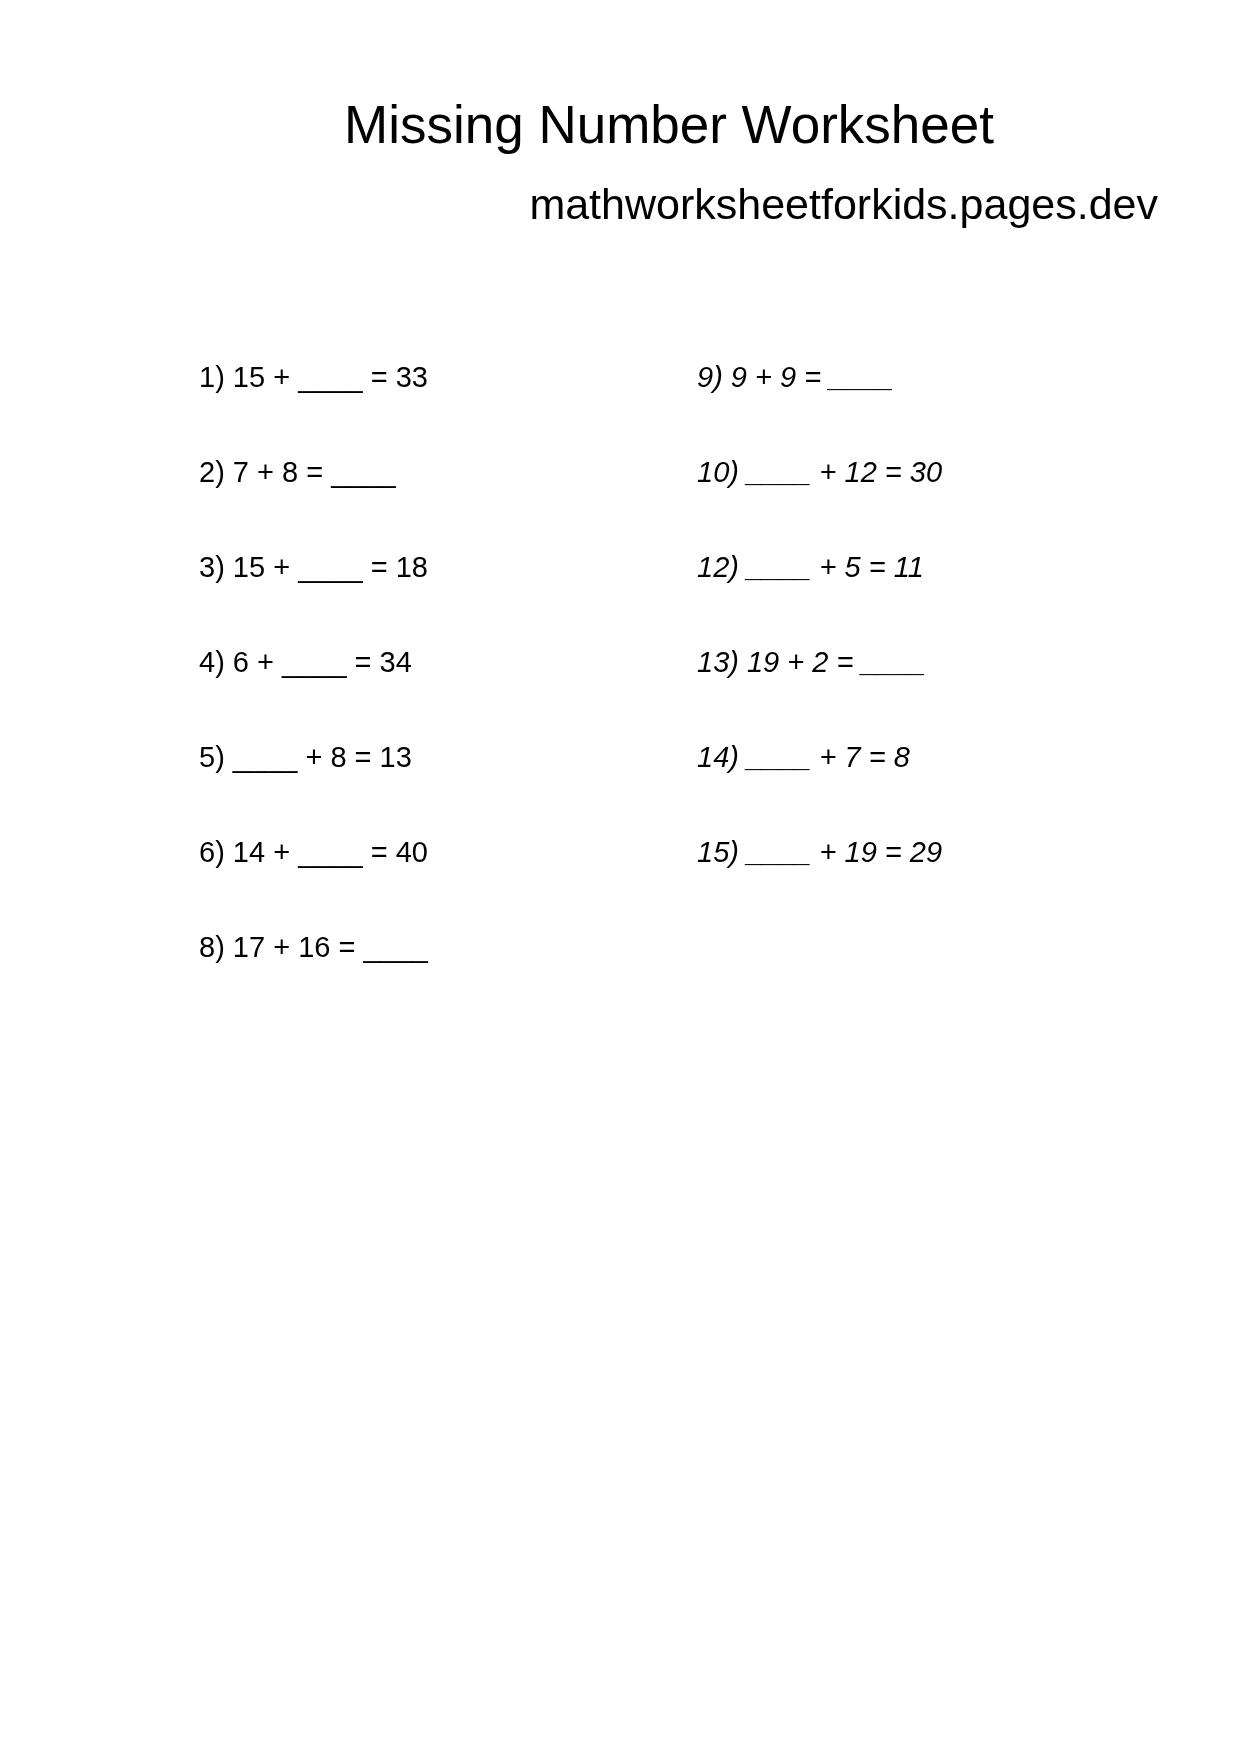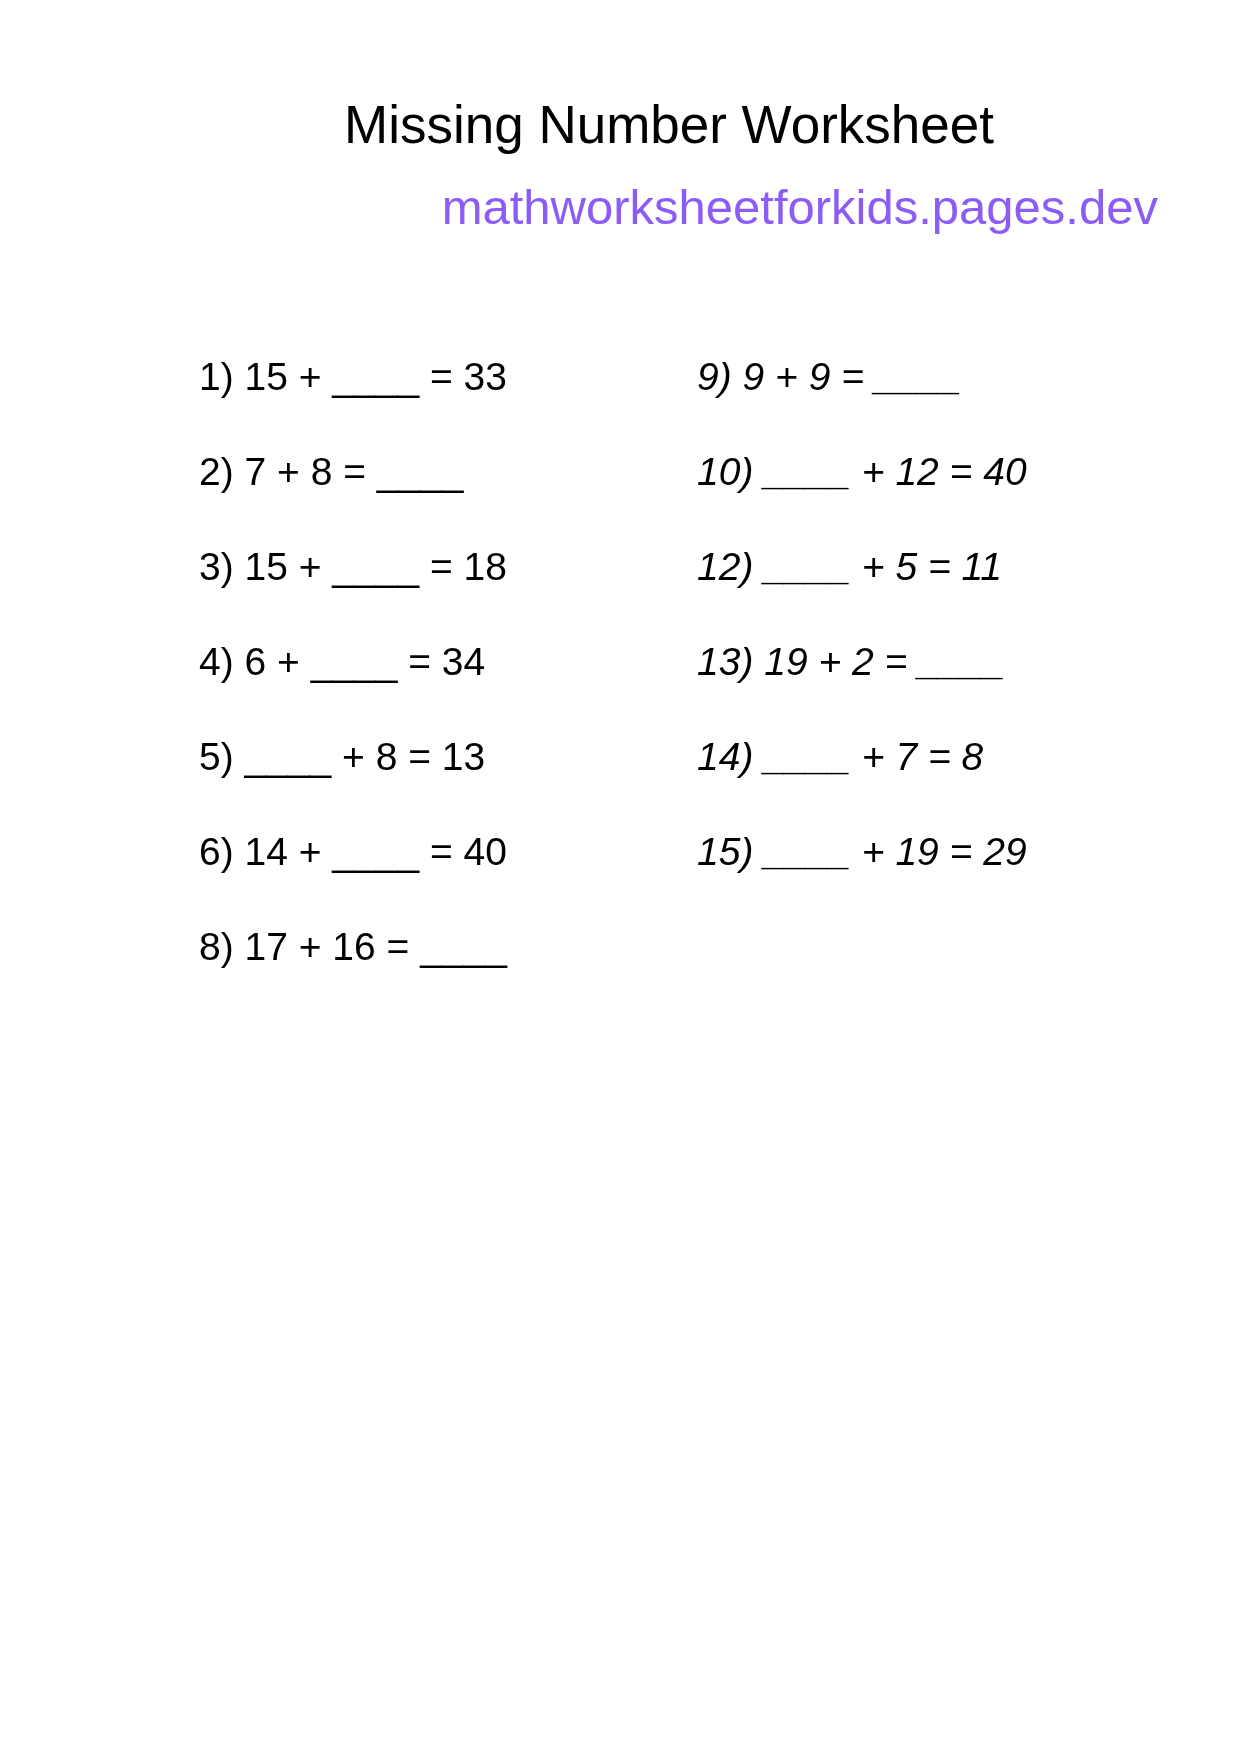--- a/index.html
+++ b/index.html
@@ -22,34 +22,34 @@
       top: 98px;
       text-align: center;
       font-size: 53px;
       line-height: 1;
       white-space: nowrap;
     }
     .subtitle {
       position: absolute;
       right: 82px;
       top: 183px;
-      font-size: 49px;
+      font-size: 43px;
       line-height: 1;
-      color: #8b5cf6;
+      color: #000000;
       white-space: nowrap;
     }
     .col {
       position: absolute;
       top: 348px;
     }
     .col-left { left: 199px; }
     .col-right { left: 697px; font-style: italic; }
     .problem {
       height: 95px;
-      font-size: 39px;
+      font-size: 29px;
       line-height: 58px;
       white-space: nowrap;
     }
   </style>
 </head>
 <body>
 
 <div class="title">Missing Number Worksheet</div>
 <div class="subtitle">mathworksheetforkids.pages.dev</div>
 
@@ -58,18 +58,18 @@
   <div class="problem">2) 7 + 8 = ____</div>
   <div class="problem">3) 15 + ____ = 18</div>
   <div class="problem">4) 6 + ____ = 34</div>
   <div class="problem">5) ____ + 8 = 13</div>
   <div class="problem">6) 14 + ____ = 40</div>
   <div class="problem">8) 17 + 16 = ____</div>
 </div>
 
 <div class="col col-right">
   <div class="problem">9) 9 + 9 = ____</div>
-  <div class="problem">10) ____ + 12 = 40</div>
+  <div class="problem">10) ____ + 12 = 30</div>
   <div class="problem">12) ____ + 5 = 11</div>
   <div class="problem">13) 19 + 2 = ____</div>
   <div class="problem">14) ____ + 7 = 8</div>
   <div class="problem">15) ____ + 19 = 29</div>
 </div>
 
 </body></html>

